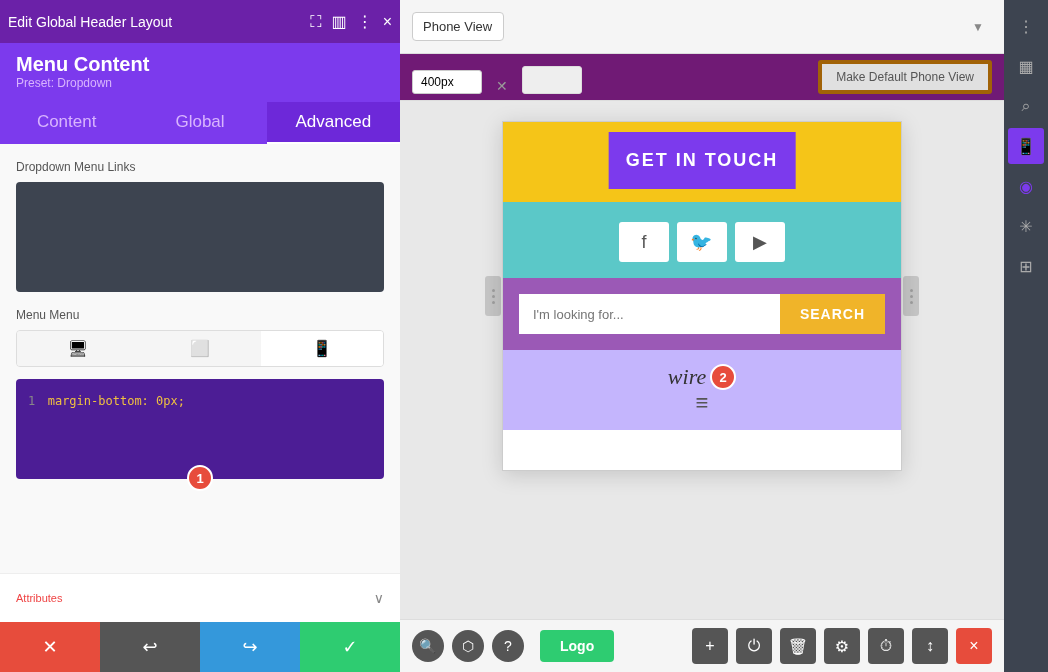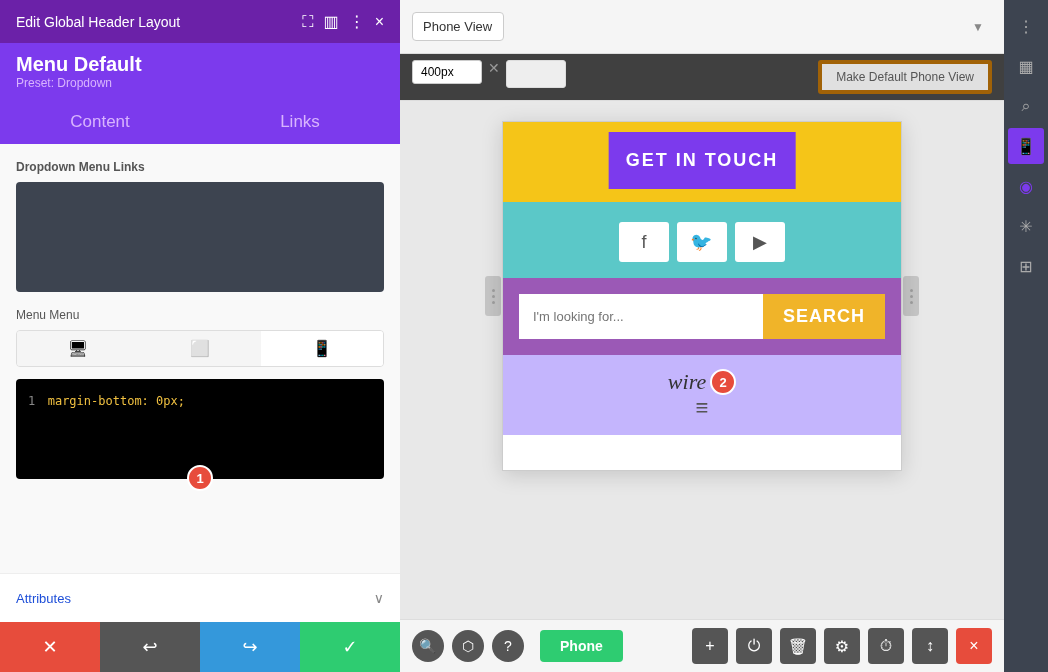--- a/index.html
+++ b/index.html
@@ -11,21 +11,21 @@
       background: #fff;
       display: flex;
       flex-direction: column;
       height: 672px;
       flex-shrink: 0;
     }
 
     .panel-header {
       background: #6b21a8;
       color: white;
-      padding: 12px 16px;
+      padding: 12px 8px;
       display: flex;
       align-items: center;
       justify-content: space-between;
     }
     .panel-header-title { font-size: 14px; font-weight: 500; }
     .panel-header-icons { display: flex; gap: 10px; align-items: center; }
     .panel-header-icons span { color: white; cursor: pointer; font-size: 16px; }
 
     .panel-title-row {
       background: #7c3aed;
@@ -58,21 +58,21 @@
       flex: 1;
       overflow-y: auto;
       padding: 16px;
       background: #f9f9f9;
     }
 
     .section-label {
       font-size: 12px;
       color: #555;
       margin-bottom: 8px;
-      font-weight: 700;
+      font-weight: 400;
     }
 
     .dark-box {
       background: #3d4450;
       border-radius: 4px;
       height: 110px;
       margin-bottom: 16px;
     }
 
     .menu-logo-label {
@@ -98,21 +98,21 @@
       background: #f5f5f5;
       border: none;
       font-size: 16px;
     }
     .device-btn.active {
       background: white;
       color: #7c3aed;
     }
 
     .code-box {
-      background: #000000;
+      background: #4c1d95;
       border-radius: 4px;
       padding: 12px;
       position: relative;
       min-height: 100px;
     }
     .code-line-num {
       color: #888;
       font-size: 12px;
       font-family: monospace;
       margin-right: 8px;
@@ -141,21 +141,21 @@
     }
 
     .attributes-section {
       padding: 16px;
       border-top: 1px solid #eee;
       display: flex;
       align-items: center;
       justify-content: space-between;
       cursor: pointer;
     }
-    .attributes-label { font-size: 13px; color: #1d4ed8; }
+    .attributes-label { font-size: 11px; color: #ef4444; }
     .chevron { font-size: 14px; color: #888; }
 
     .bottom-bar {
       display: flex;
       height: 50px;
       flex-shrink: 0;
     }
     .bottom-btn {
       flex: 1;
       display: flex;
@@ -206,26 +206,26 @@
       position: absolute;
       right: 8px;
       top: 50%;
       transform: translateY(-50%);
       color: #888;
       font-size: 12px;
       pointer-events: none;
     }
 
     .size-toolbar {
-      background: #404040;
+      background: #701a75;
       border-bottom: 1px solid #ddd;
       padding: 6px 12px;
       display: flex;
-      align-items: flex-start;
-      gap: 6px;
+      align-items: flex-end;
+      gap: 14px;
     }
     .size-input {
       width: 70px;
       padding: 4px 8px;
       border: 1px solid #ccc;
       border-radius: 3px;
       font-size: 12px;
     }
     .size-x-btn {
       color: #999;
@@ -325,21 +325,21 @@
       border: none;
       font-size: 13px;
       color: #999;
       background: white;
     }
     .search-btn-preview {
       background: #f0b429;
       color: white;
       border: none;
       padding: 12px 20px;
-      font-size: 18px;
+      font-size: 14px;
       font-weight: 700;
       letter-spacing: 1px;
       cursor: pointer;
     }
 
     .preview-nav {
       background: #c4b5fd;
       padding: 14px 16px;
       display: flex;
       align-items: center;
@@ -490,27 +490,28 @@
     <span class="panel-header-title">Edit Global Header Layout</span>
     <div class="panel-header-icons">
       <span>⛶</span>
       <span>▥</span>
       <span>⋮</span>
       <span>×</span>
     </div>
   </div>
 
   <div class="panel-title-row">
-    <h2>Menu Default</h2>
+    <h2>Menu Content</h2>
     <div class="panel-preset">Preset: Dropdown</div>
   </div>
 
   <div class="tab-bar">
     <div class="tab">Content</div>
-    <div class="tab">Links</div>
+    <div class="tab">Global</div>
+    <div class="tab active">Advanced</div>
   </div>
 
   <div class="panel-content">
     <div class="section-label">Dropdown Menu Links</div>
     <div class="dark-box"></div>
 
     <div class="menu-logo-label">Menu Menu</div>
 
     <div class="device-row">
       <button class="device-btn">🖥</button>
@@ -594,21 +595,21 @@
         <span class="hamburger-icon">≡</span>
       </div>
 
     </div>
   </div>
 
   <div class="canvas-bottom">
     <div class="cb-icon-btn">🔍</div>
     <div class="cb-icon-btn">⬡</div>
     <div class="cb-icon-btn">?</div>
-    <button class="save-btn">Phone</button>
+    <button class="save-btn">Logo</button>
     <div class="spacer"></div>
     <div class="action-btn">+</div>
     <div class="action-btn">⏻</div>
     <div class="action-btn">🗑</div>
     <div class="action-btn">⚙</div>
     <div class="action-btn">⏱</div>
     <div class="action-btn">↕</div>
     <div class="action-btn purple red" style="background:#e74c3c;">×</div>
   </div>
 </div>

